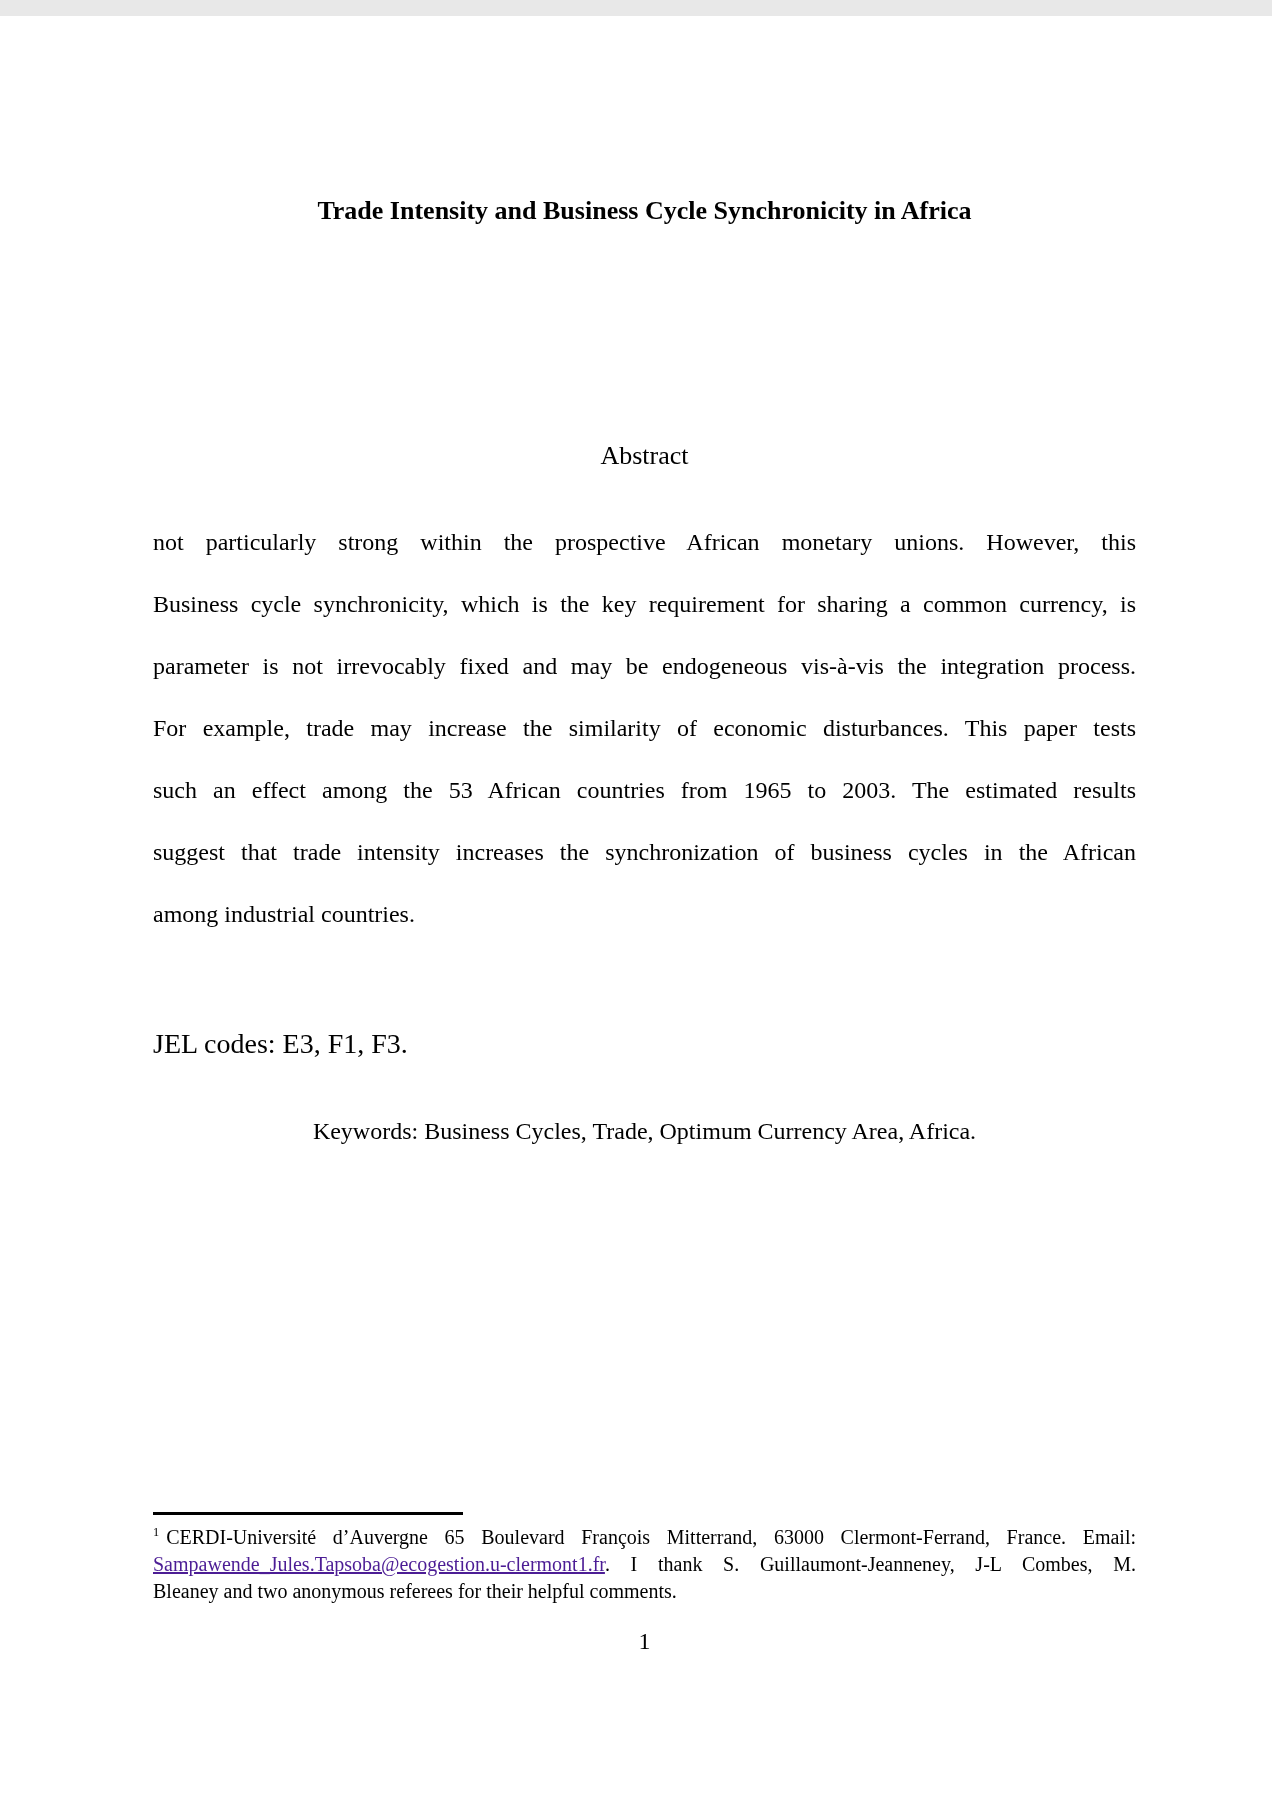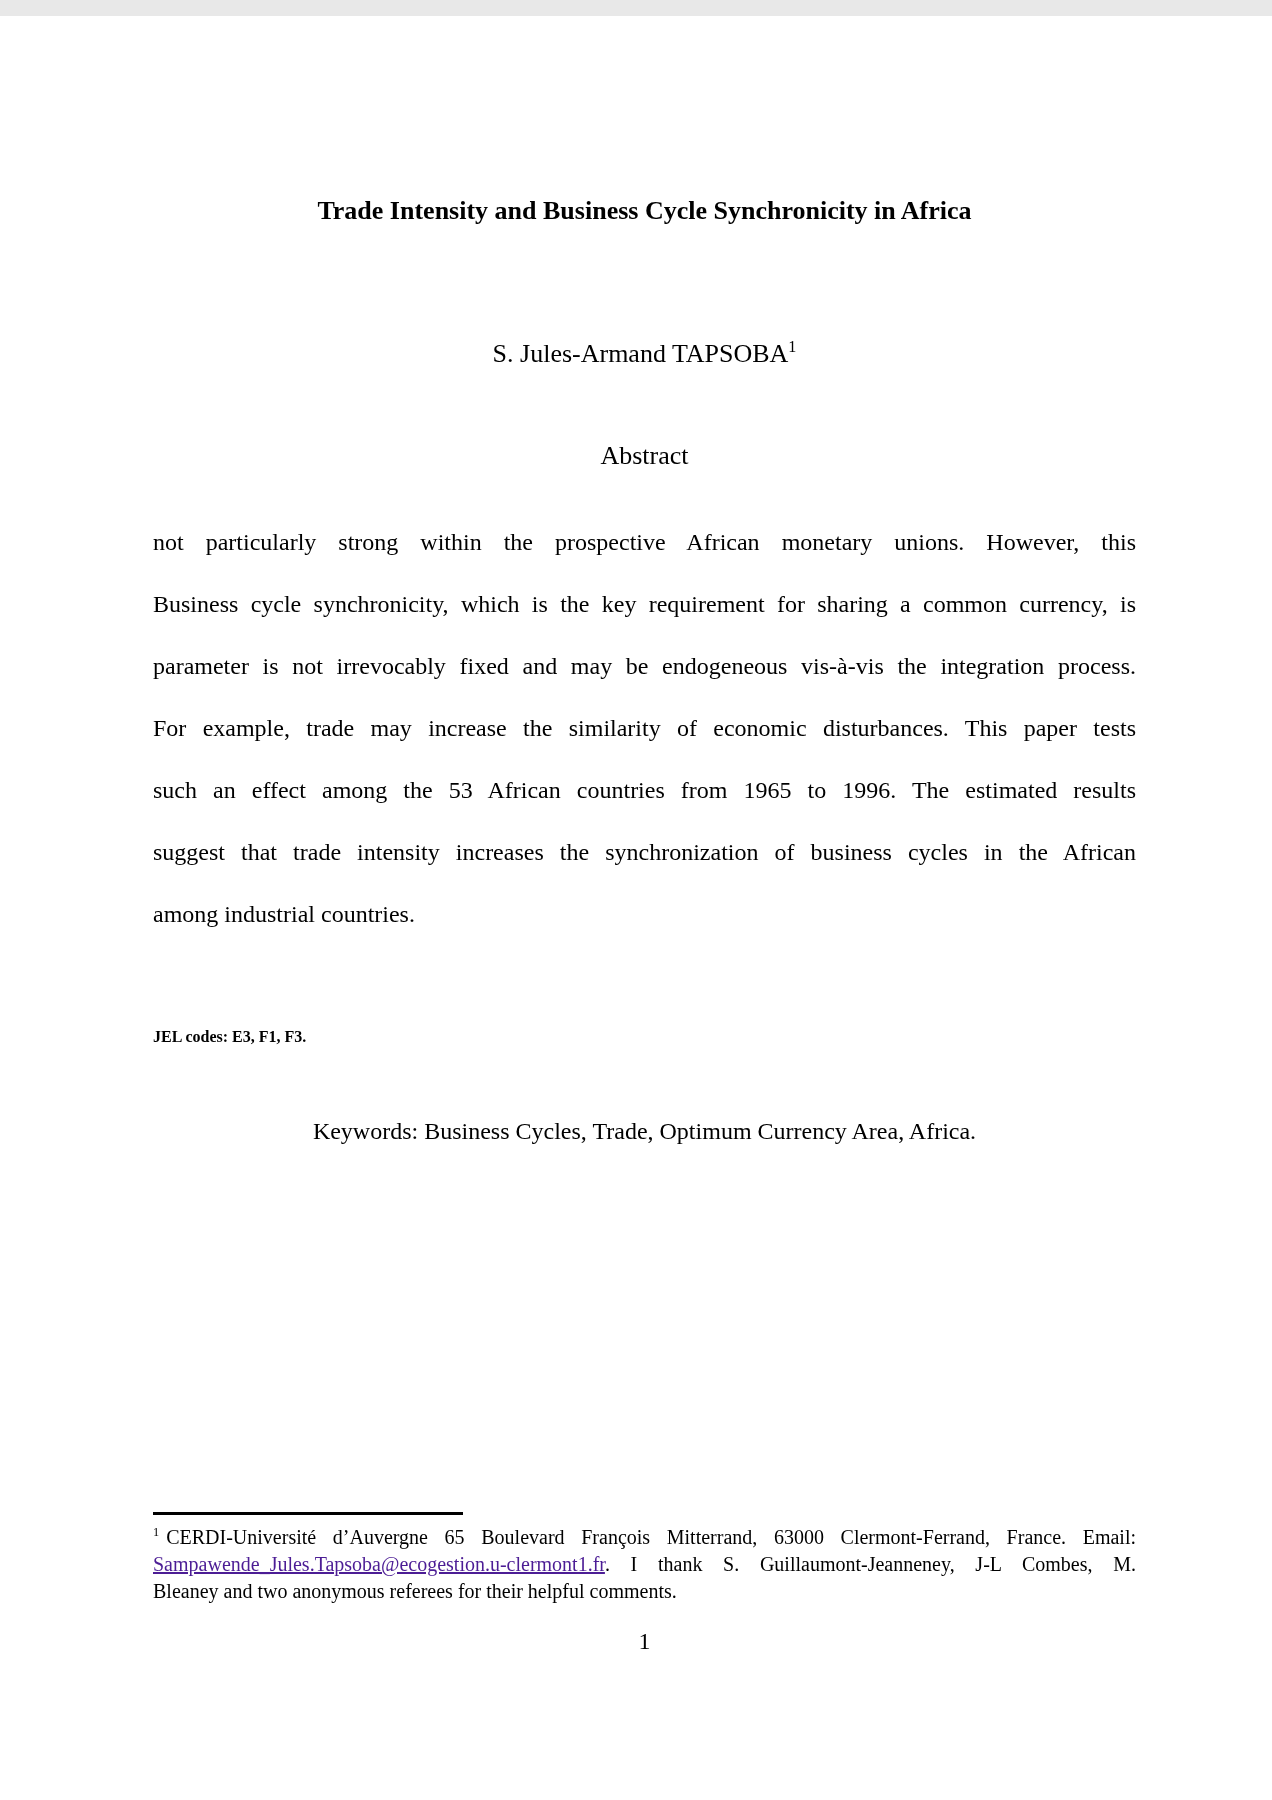--- a/index.html
+++ b/index.html
@@ -49,22 +49,21 @@
     text-align: justify;
     text-align-last: justify;
     overflow: hidden;
   }
   .abs-line.last {
     text-align: left;
     text-align-last: left;
   }
   .jel-line {
     top: 1012px;
-    font-size: 16px;
-    font-weight: bold;
+    font-size: 28px;
   }
   .keywords-line {
     top: 1102px;
     font-size: 24px;
     text-align: center;
   }
   .footnote-sep {
     position: absolute;
     left: 153px;
     top: 1496px;
@@ -105,30 +104,29 @@
     font-size: 24px;
   }
 </style>
 </head>
 <body>
 
 <div class="page">
 
   <div class="content doc-title">Trade Intensity and Business Cycle Synchronicity in Africa</div>
 
-  <div class="content author-line"><span>S. Jules-Armand TAPSOBA</span><sup class="note-ref">1</sup></div>
 
   <div class="content abstract-heading">Abstract</div>
 
   <div class="content abstract-block">
     <div class="abs-line">not particularly strong within the prospective African monetary unions. However, this</div>
     <div class="abs-line">Business cycle synchronicity, which is the key requirement for sharing a common currency, is</div>
     <div class="abs-line">parameter is not irrevocably fixed and may be endogeneous vis-à-vis the integration process.</div>
     <div class="abs-line">For example, trade may increase the similarity of economic disturbances. This paper tests</div>
-    <div class="abs-line">such an effect among the 53 African countries from 1965 to 1996. The estimated results</div>
+    <div class="abs-line">such an effect among the 53 African countries from 1965 to 2003. The estimated results</div>
     <div class="abs-line">suggest that trade intensity increases the synchronization of business cycles in the African</div>
     <div class="abs-line last">among industrial countries.</div>
   </div>
 
   <div class="content jel-line">JEL codes: E3, F1, F3.</div>
 
   <div class="content keywords-line">Keywords: Business Cycles, Trade, Optimum Currency Area, Africa.</div>
 
   <div class="footnote-sep"></div>
 

